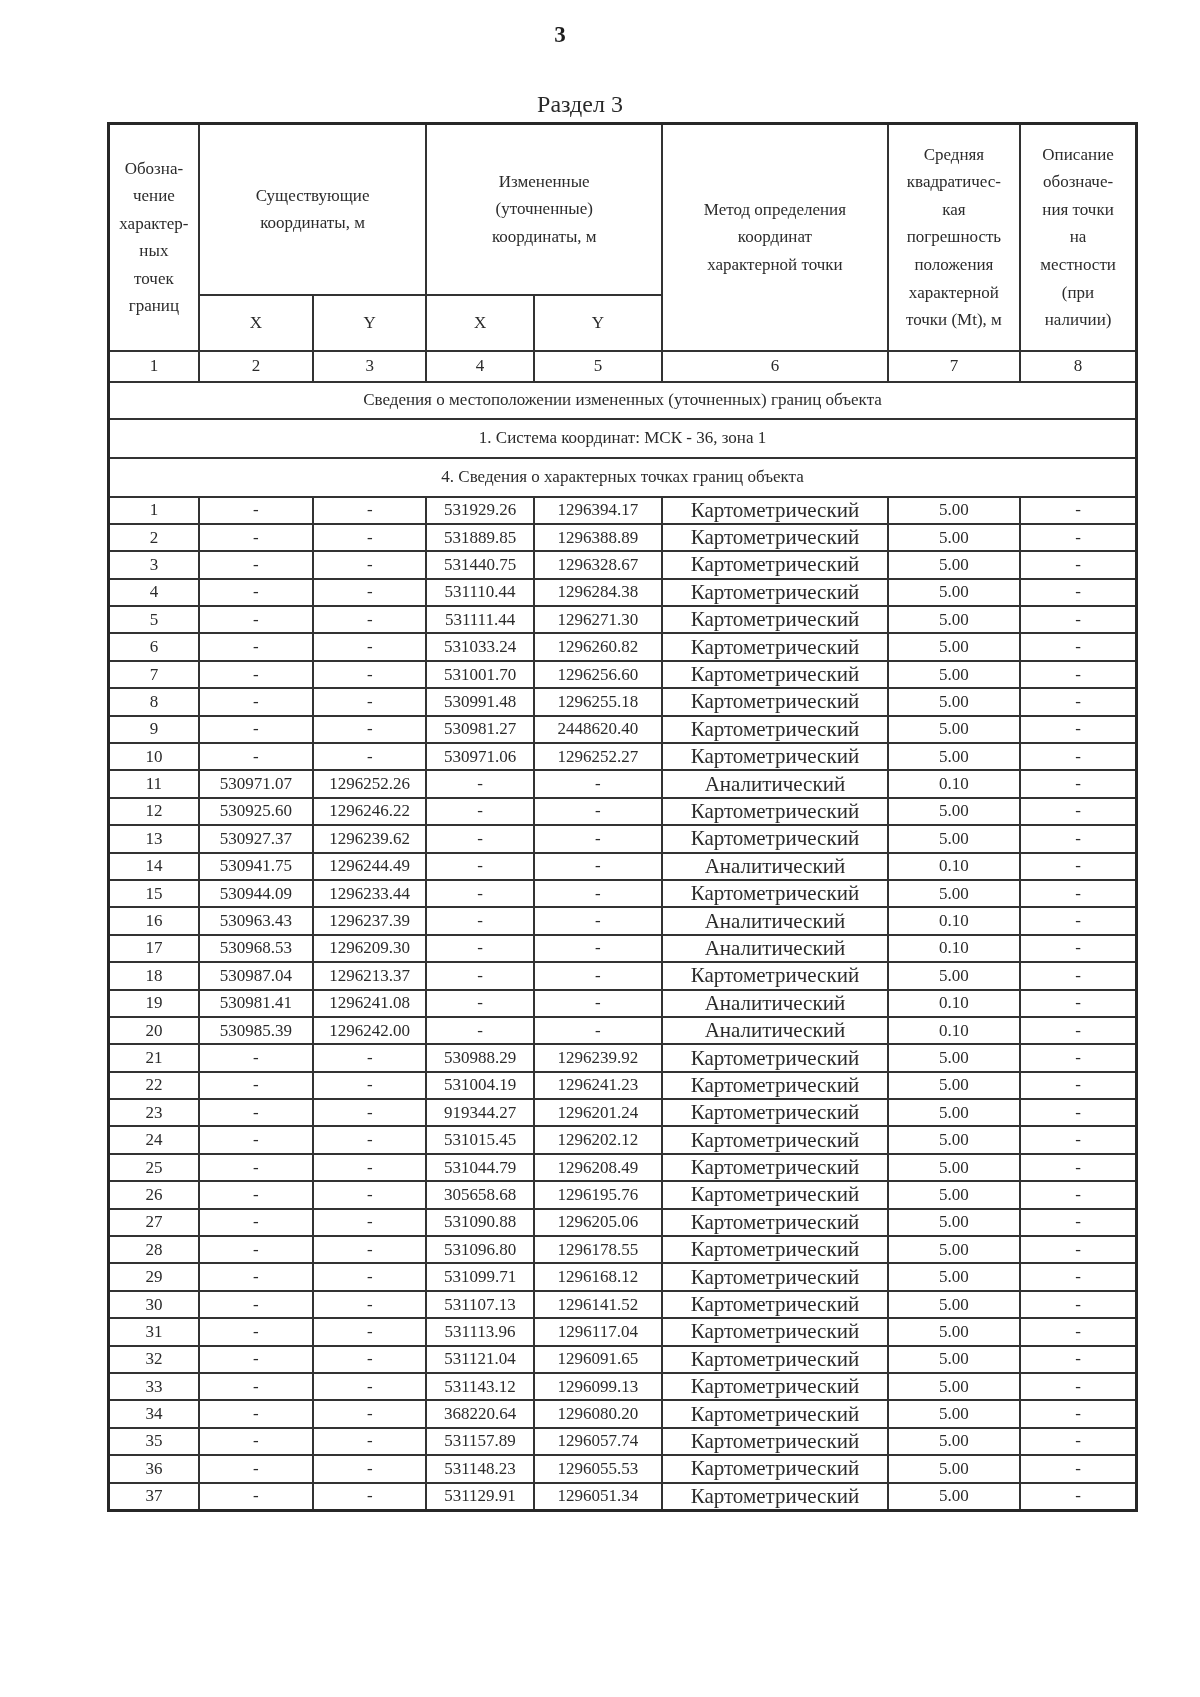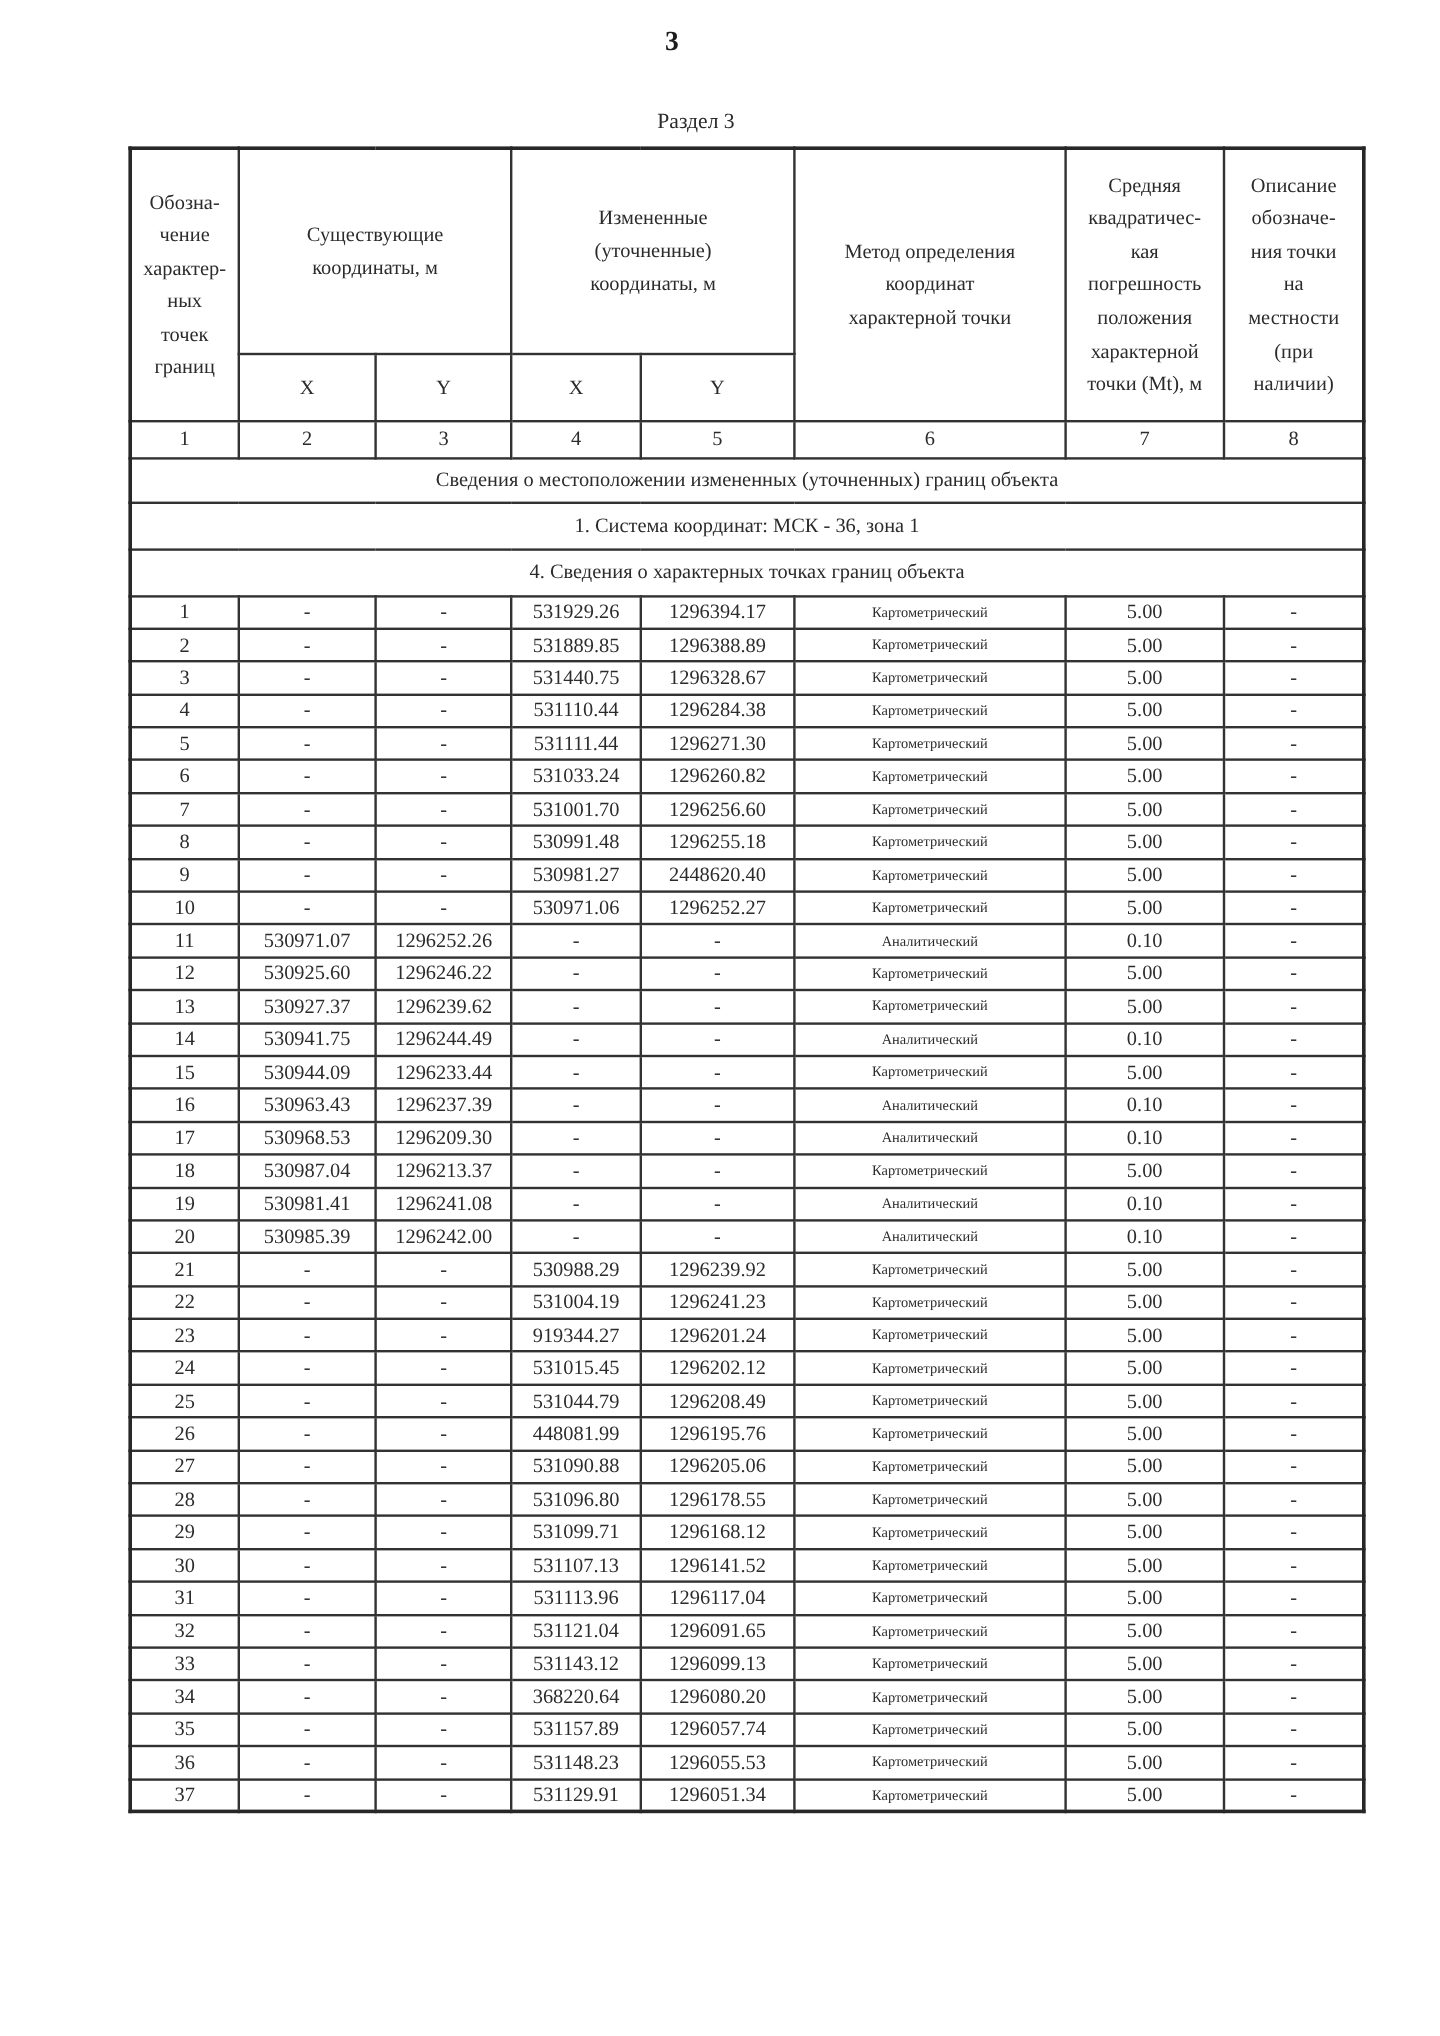--- a/index.html
+++ b/index.html
@@ -12,21 +12,21 @@
     overflow: hidden;
   }
   .page { position: relative; width: 1200px; height: 1697px; background: #fff; }
 
   .page-number {
     position: absolute; top: 22px; left: 0; width: 1120px;
     text-align: center; font-size: 23px; font-weight: bold; color: #1c1c1c;
   }
   .section-title {
     position: absolute; top: 91px; left: 0; width: 1160px;
-    text-align: center; font-size: 18px; color: #2a2a2a;
+    text-align: center; font-size: 24px; color: #2a2a2a;
   }
 
   table.main {
     position: absolute; top: 122px; left: 107px;
     width: 1031px;
     border-collapse: collapse;
     table-layout: fixed;
     border: 3px solid #272727;
   }
   table.main th, table.main td {
@@ -40,21 +40,21 @@
     overflow: hidden;
   }
   td.band-title { height: 37px; text-align: center; font-size: 17.5px; }
   td.band-left  { height: 39px; text-align: left; padding-left: 7px; font-size: 17.5px; }
   th.hdr { white-space: pre-line; line-height: 1.62; font-size: 17px; }
   th.hdr-left { text-align: left; padding-left: 7px; margin-left: 36px; }
   tr.hdr-main > th { height: 171px; }
   tr.hdr-xy > th { height: 56px; }
   tr.hdr-num > th { height: 31px; font-size: 17px; }
   tbody.data td { height: 27.4px; font-size: 17px; }
-  tbody.data td.method { font-size: 12px; }
+  tbody.data td.method { font-size: 21px; }
 </style>
 </head>
 <body>
 
 <div class="page">
 
   <div class="page-number">3</div>
   <div class="section-title">Раздел 3</div>
 
   <table class="main">
@@ -375,21 +375,21 @@
           <td>531044.79</td>
           <td>1296208.49</td>
           <td class="method">Картометрический</td>
           <td>5.00</td>
           <td>-</td>
         </tr>
         <tr>
           <td>26</td>
           <td>-</td>
           <td>-</td>
-          <td>448081.99</td>
+          <td>305658.68</td>
           <td>1296195.76</td>
           <td class="method">Картометрический</td>
           <td>5.00</td>
           <td>-</td>
         </tr>
         <tr>
           <td>27</td>
           <td>-</td>
           <td>-</td>
           <td>531090.88</td>

